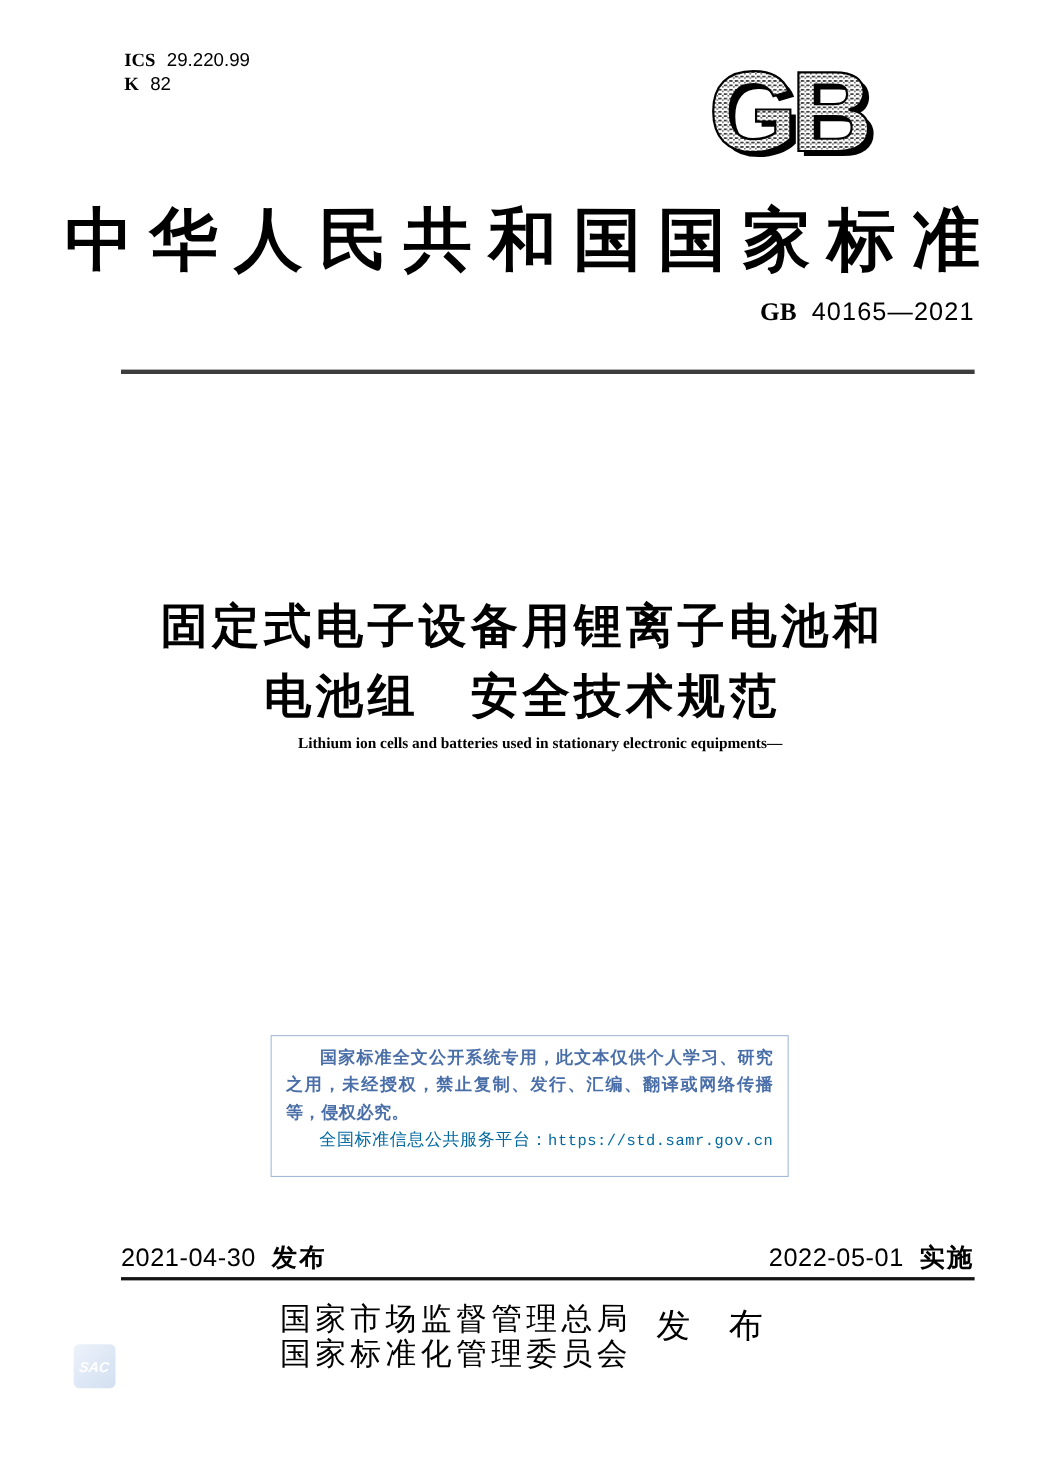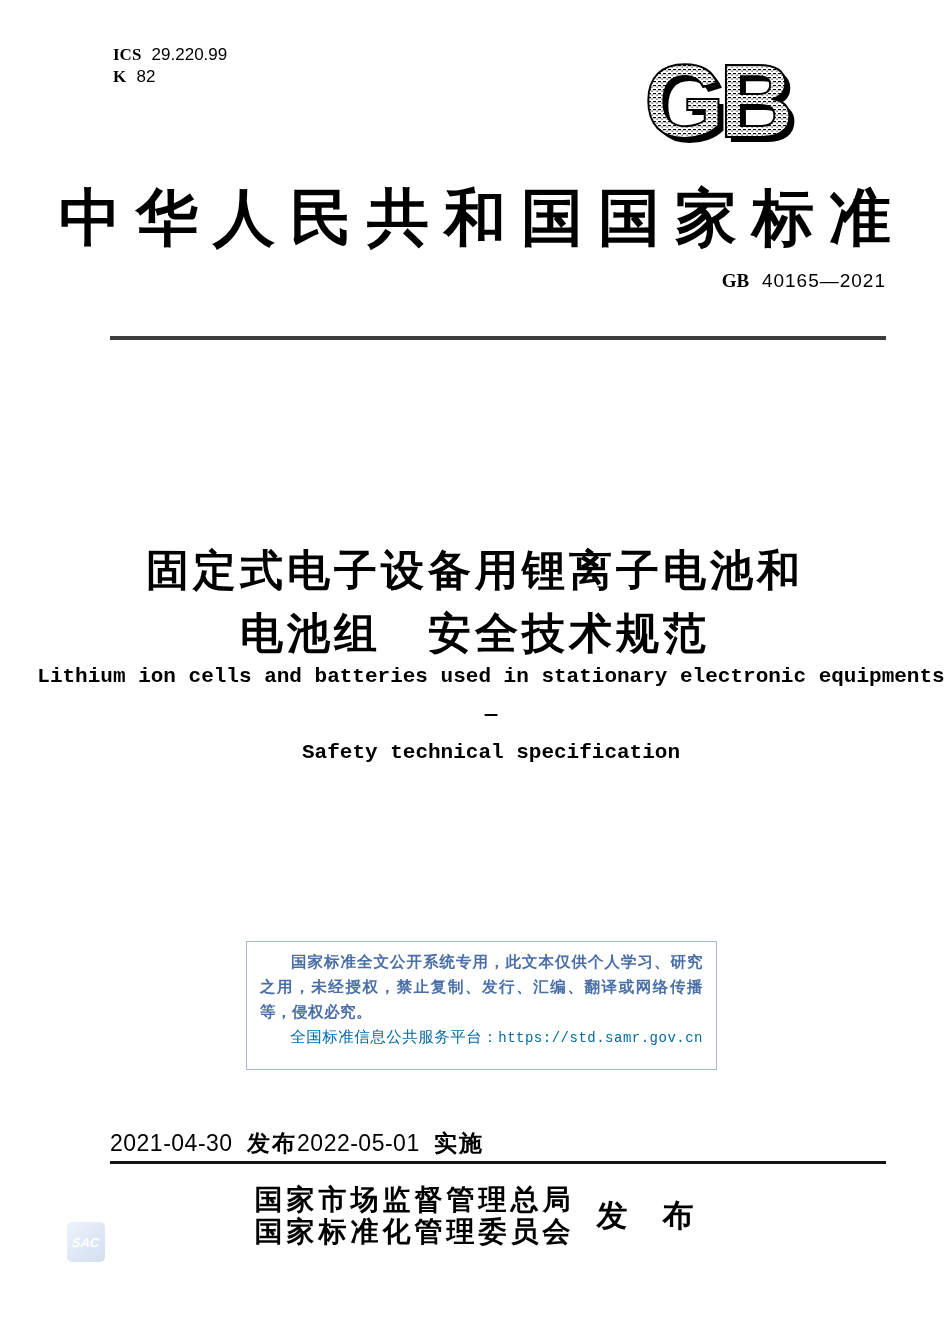--- a/index.html
+++ b/index.html
@@ -26,72 +26,72 @@
   
   .header-title {
     position: absolute; left: 0; right: 0; top: 176px;
     text-align: center;
     font-size: 62px; font-weight: bold;
     letter-spacing: 15px; text-indent: 15px;
     white-space: nowrap;
   }
 
   
-  .std-code { position: absolute; right: 64px; top: 270px; font-size: 19px; white-space: nowrap; }
+  .std-code { position: absolute; right: 64px; top: 270px; font-size: 23px; white-space: nowrap; }
   .std-code .prefix { font-weight: bold; font-family: "Liberation Serif", serif; margin-right: 8px; }
   .std-code .number { font-family: "Liberation Sans", "DejaVu Sans", sans-serif; font-weight: 500; letter-spacing: 1px; }
 
   .rule-top { position: absolute; left: 110px; width: 776px; top: 336px; height: 4px; background: #3d3d3d; }
 
   
   .title-cn {
     position: absolute; left: 0; right: 0; top: 539px;
     text-align: center;
     font-family: "Liberation Sans", "DejaVu Sans", sans-serif;
     font-weight: bold; font-size: 43px; line-height: 63px;
     letter-spacing: 4px;
   }
 
   
   .title-en {
     position: absolute; left: 0; right: 0; top: 658px;
     text-align: center;
-    font-family: Liberation Mono, monospace;
-    font-weight: bold; font-size: 21px; line-height: 38px; margin-left: 32px;
+    font-family: Liberation Serif, serif;
+    font-weight: bold; font-size: 14px; line-height: 38px; margin-left: 32px;
   }
 
   
   .notice {
     position: absolute; left: 246px; top: 941px; width: 471px;
     box-sizing: border-box;
     border: 1px solid #a3b9da;
     padding: 7px 13px 18px 13px;
     color: #4a6fa8;
     font-size: 15.5px; line-height: 25px;
     font-weight: bold;
   }
   .notice .body { text-align: justify; text-indent: 2em; margin: 0; letter-spacing: 0.5px; }
   .notice .platform { text-align: right; font-weight: normal; color: #0369a1; letter-spacing: 0.5px; }
   .notice .platform .url { font-family: "Liberation Mono", "DejaVu Sans Mono", monospace; font-size: 14px; }
 
   
   .dates {
     position: absolute; left: 110px; width: 776px; top: 1128px;
-    display: flex; 
+    display: flex; justify-content: space-between;
     font-family: "Liberation Sans", "DejaVu Sans", sans-serif;
     font-size: 23px;
   }
   .dates .date-num { letter-spacing: 0.5px; }
   .dates .date-word { font-weight: bold; margin-left: 8px; letter-spacing: 2px; }
   .rule-bottom { position: absolute; left: 110px; width: 776px; top: 1161px; height: 3px; background: #141414; }
 
   
   .publisher {
     position: absolute; left: 0; right: 0; top: 1184px;
-    display: flex; justify-content: center; align-items: center; font-weight: bold;
+    display: flex; justify-content: center; align-items: flex-start;
   }
   .publisher .names { text-align: justify; }
   .publisher .names .line {
     font-size: 28px; line-height: 32px; letter-spacing: 4px; white-space: nowrap;
   }
   .publisher .issued {
     font-size: 31px; margin-left: 22px; letter-spacing: 2px; white-space: nowrap;
   }
 
   
@@ -148,21 +148,20 @@
 
   <div class="rule-top"></div>
 
   <div class="title-cn">
     <div>固定式电子设备用锂离子电池和</div>
     <div>电池组　安全技术规范</div>
   </div>
 
   <div class="title-en">
     <div>Lithium ion cells and batteries used in stationary electronic equipments—</div>
-    <div>Safety technical specification</div>
   </div>
 
   <div class="notice">
     <p class="body">国家标准全文公开系统专用，此文本仅供个人学习、研究之用，未经授权，禁止复制、发行、汇编、翻译或网络传播等，侵权必究。</p>
     <div class="platform">
       <span>全国标准信息公共服务平台：</span><span class="url">https://std.samr.gov.cn</span>
     </div>
   </div>
 
   <div class="dates">

